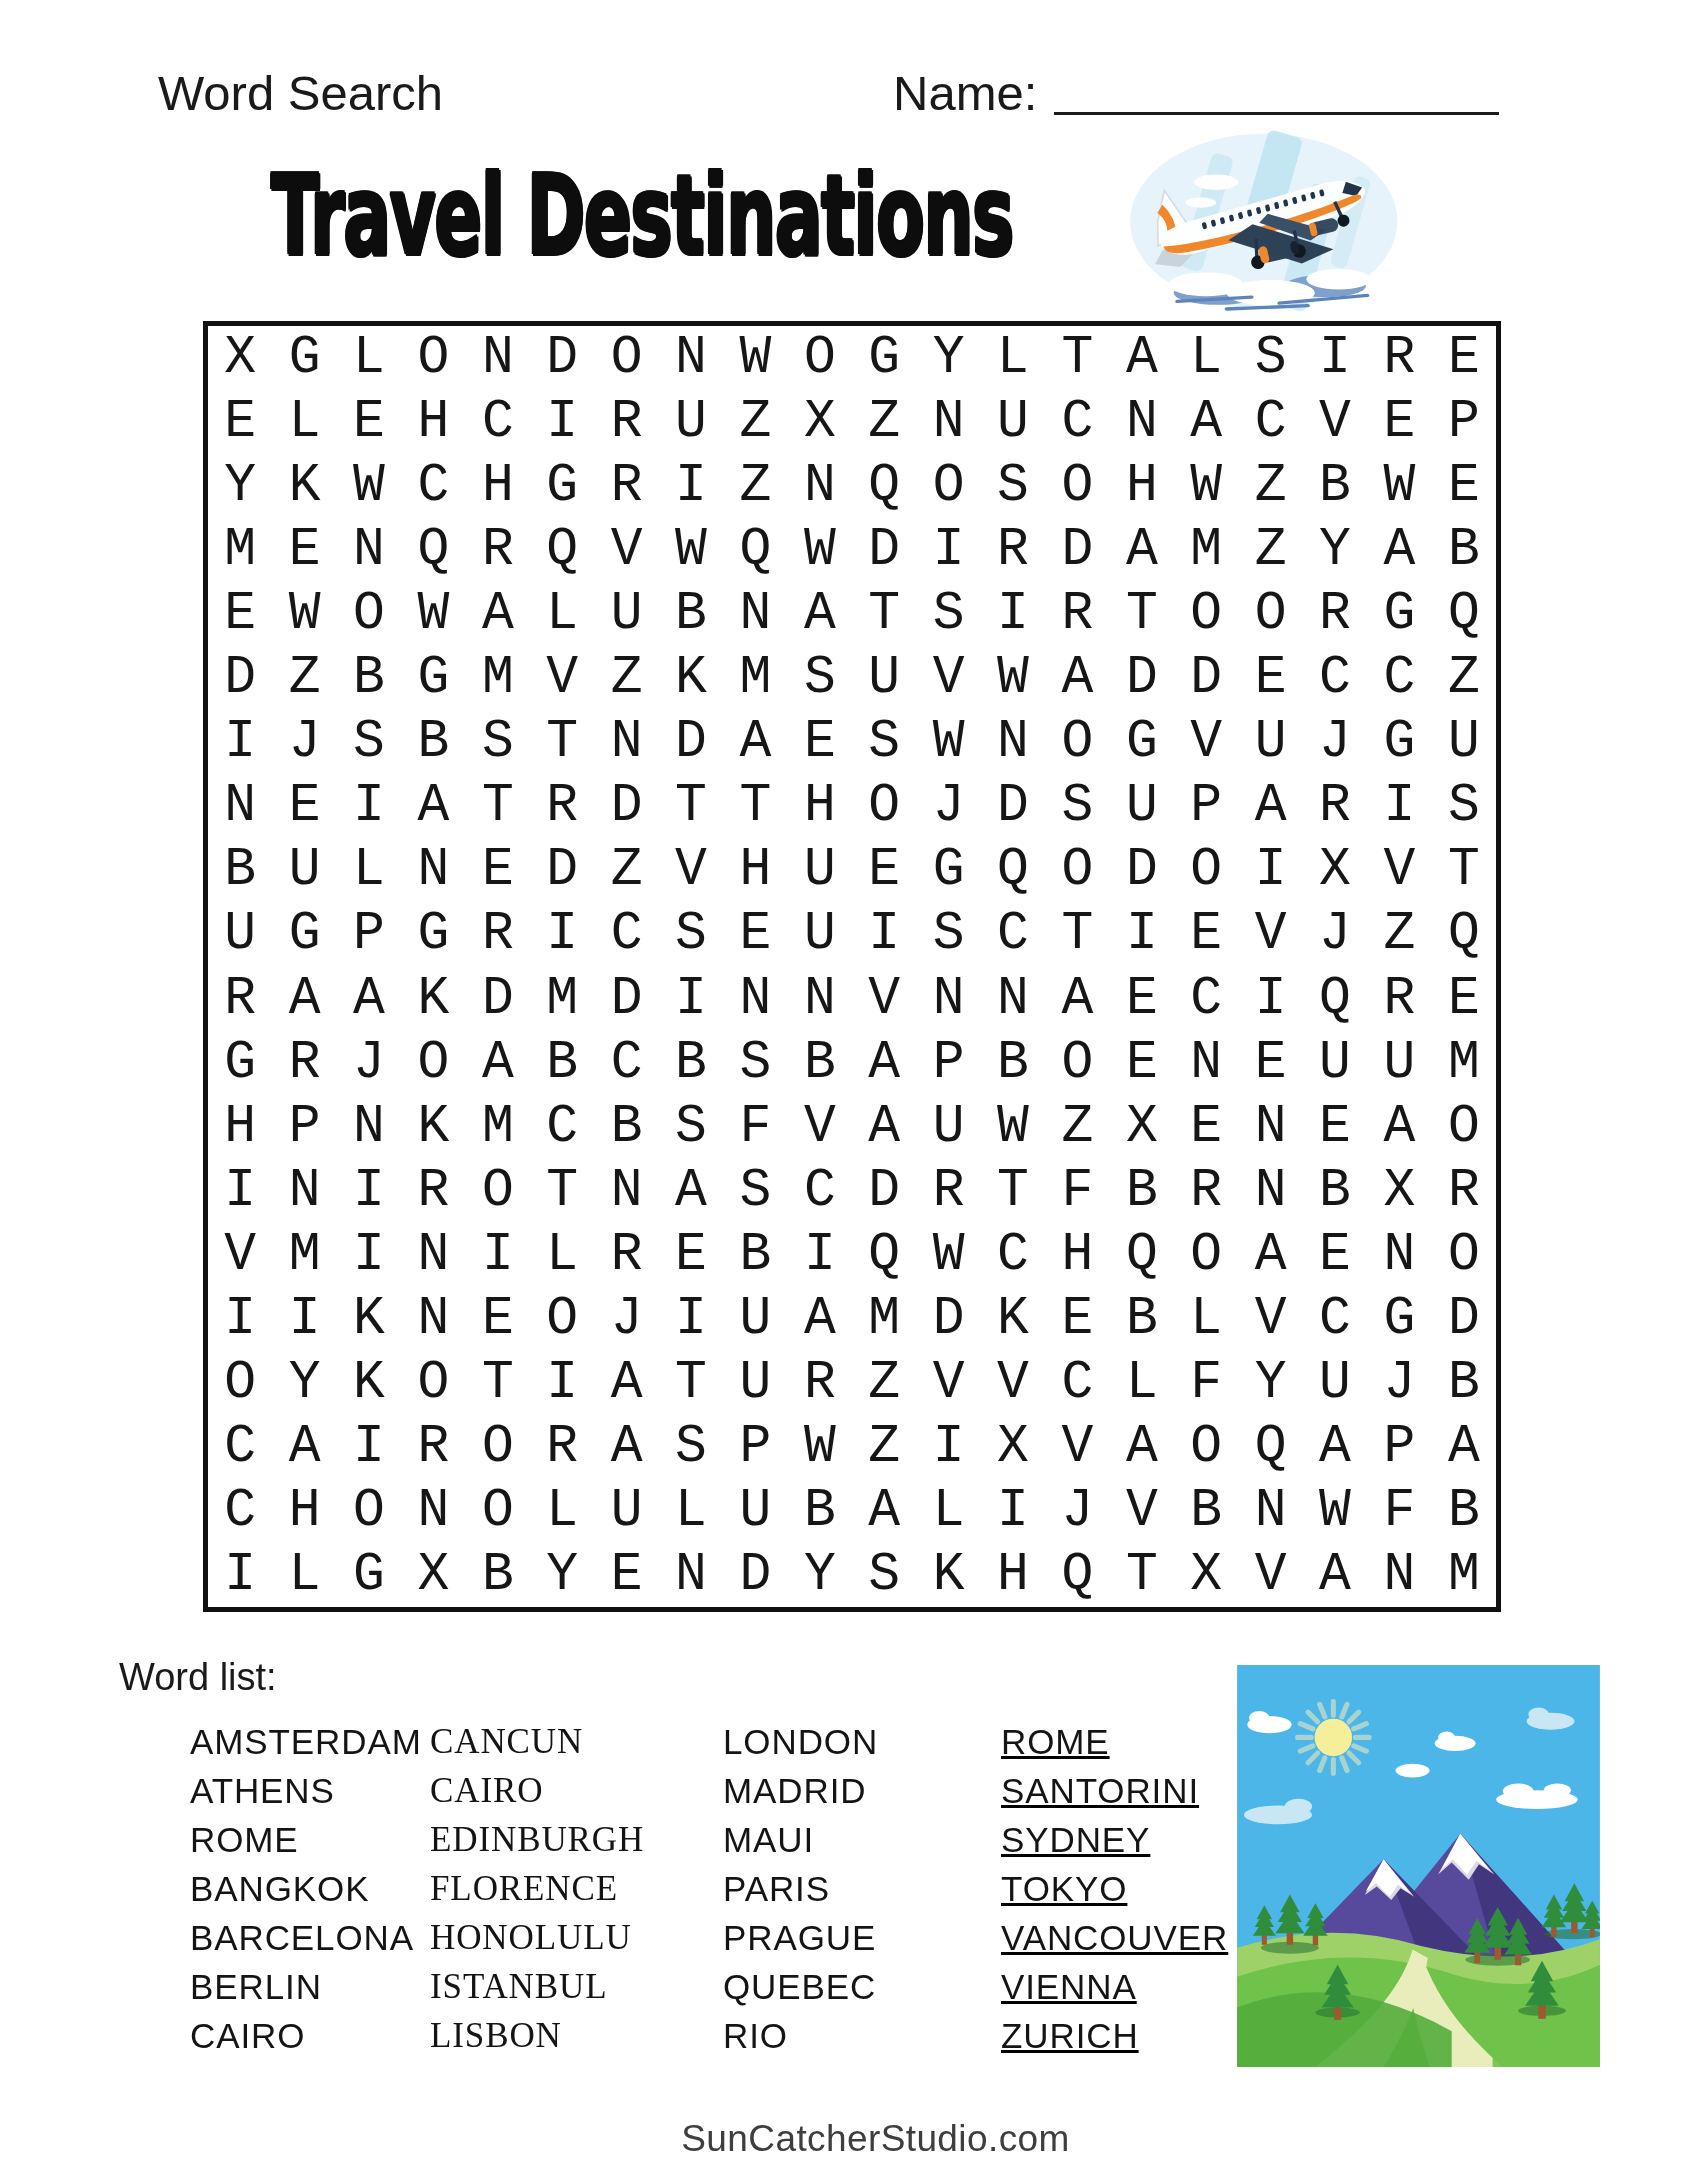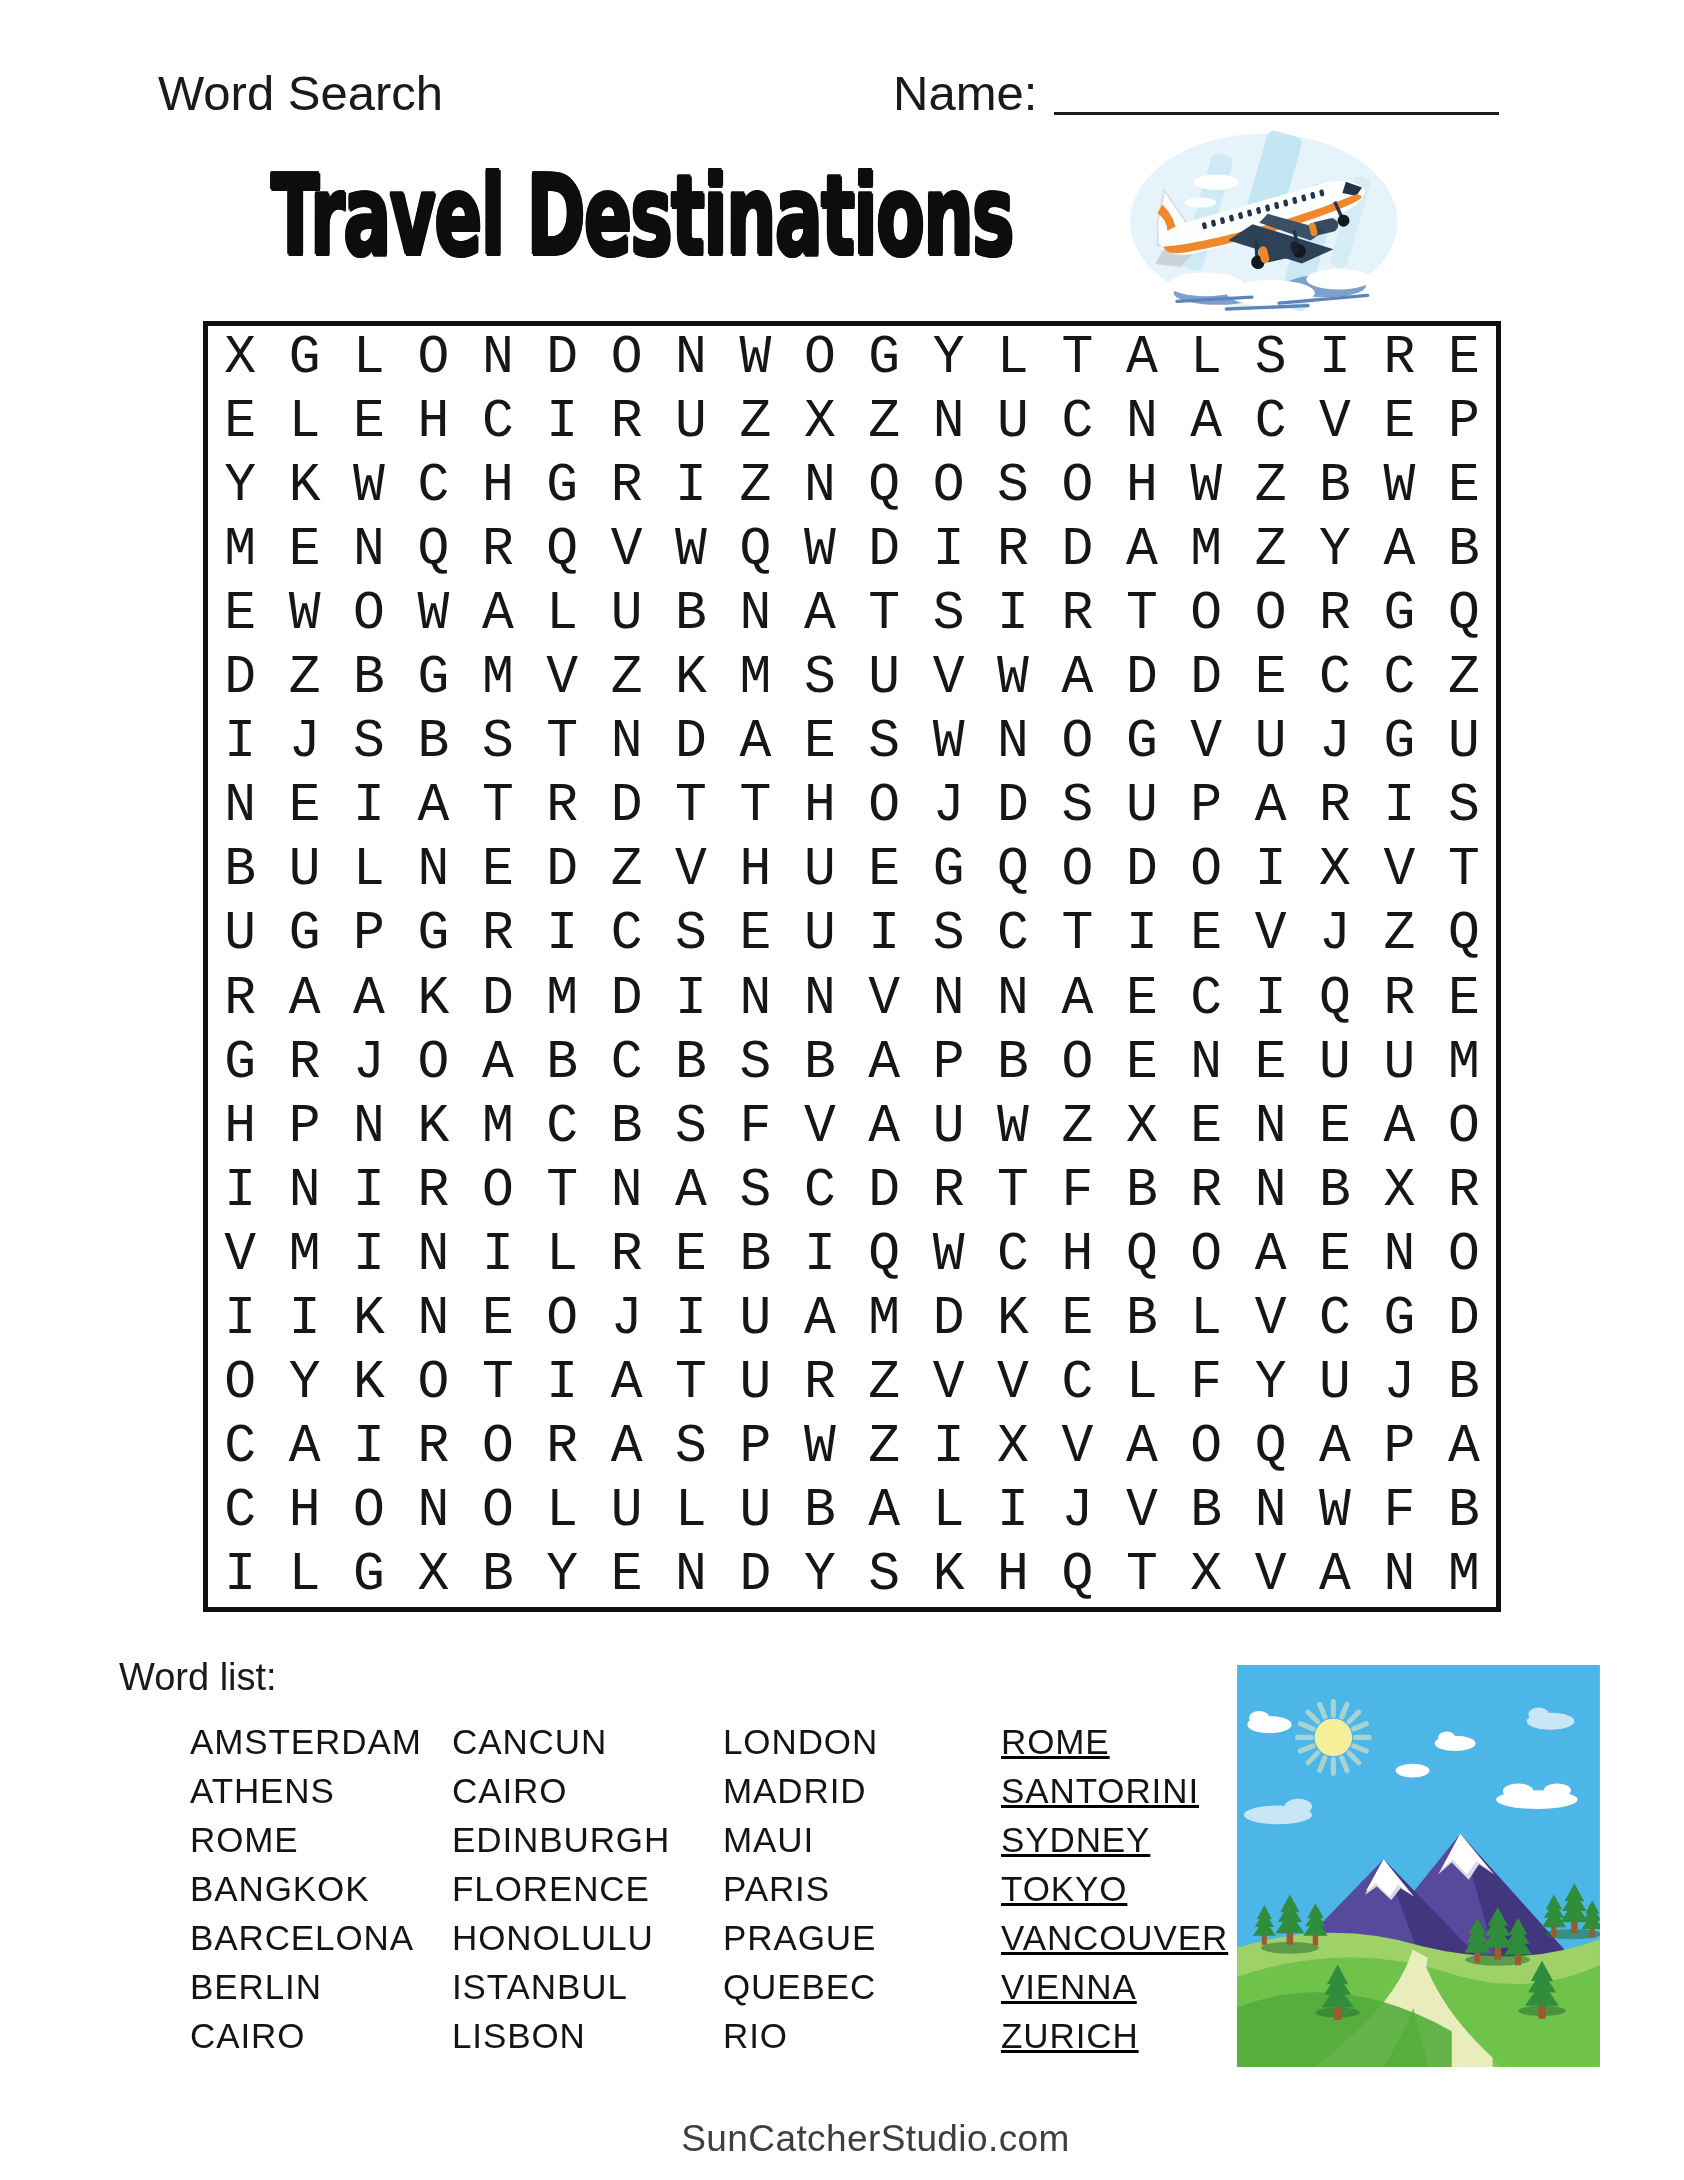--- a/index.html
+++ b/index.html
@@ -36,21 +36,21 @@
   }
   .grid-cell{
     display:flex;align-items:center;justify-content:center;
     font-family:"Liberation Mono",monospace;font-size:53px;color:#161616;
   }
 
   .wl-label{position:absolute;left:119px;top:1656px;font-size:38px;color:var(--text);}
   .word-list{position:absolute;left:158px;top:1717px;width:1073px;height:358px;}
   .wl-col{position:absolute;top:0;width:281px;list-style:none;}
   .wl-col li{font-size:35px;line-height:49px;color:#141414;letter-spacing:0.9px;}
-  .wl-col.c0{left:0;margin-left:32px;} .wl-col.c1{left:294px;} .wl-col.c2{left:565px;} .wl-col.c3{left:843px;text-decoration:underline;}
+  .wl-col.c0{left:0;margin-left:32px;} .wl-col.c1{left:272px;font-family:Liberation Serif, serif;} .wl-col.c2{left:565px;} .wl-col.c3{left:843px;text-decoration:underline;}
 
   .footer{position:absolute;left:0;top:2118px;width:100%;text-align:center;font-size:37px;color:var(--footer-text);letter-spacing:0.4px;margin-left:33px;}
 
   
   .sky{fill:var(--sky-blue);} .sun-core{fill:var(--sun-yellow);}
   .sun-rays line{stroke:var(--sun-ray);stroke-width:6;stroke-linecap:round;}
   .cl-w{fill:#ffffff;} .cl-b{fill:var(--cloud-blue);}
   .mtn{fill:var(--mountain-purple);} .mtn-d{fill:var(--mountain-purple-dark);}
   .snow{fill:var(--snow-white);} .snow-sh{fill:#d9dae4;}
   .hill1{fill:var(--hill-green-light);} .hill2{fill:var(--hill-green);} .hill3{fill:var(--hill-green-dark);}

